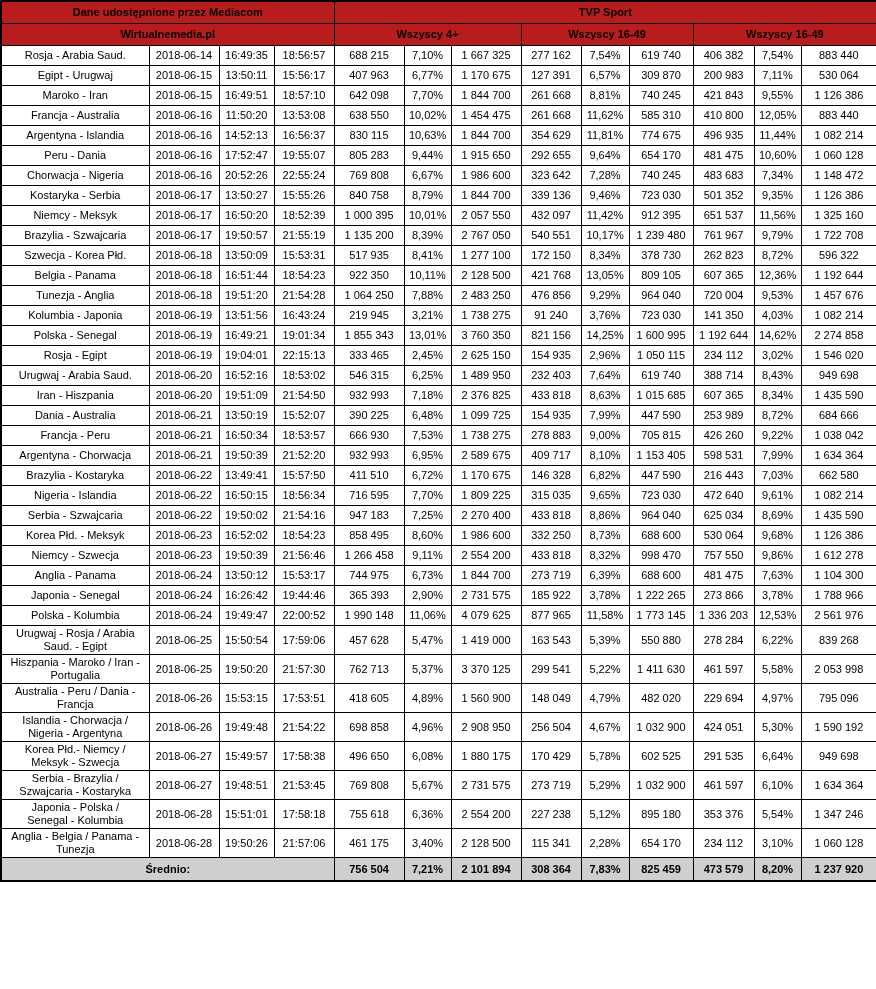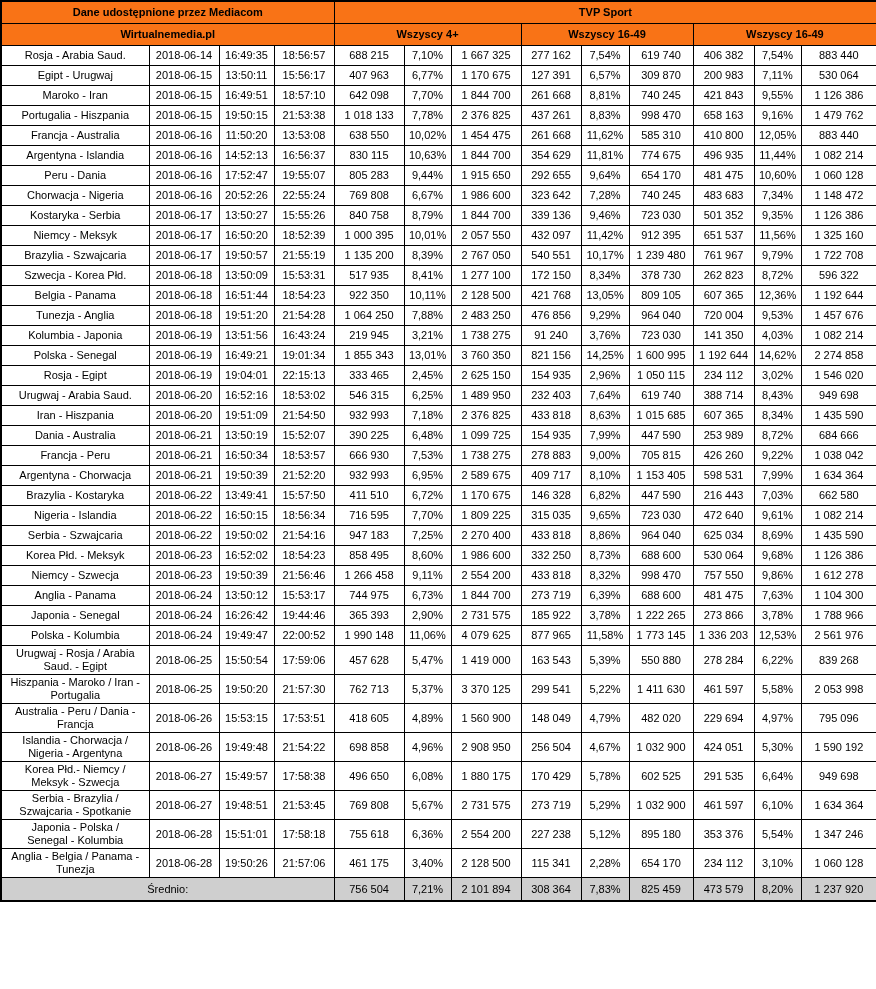--- a/index.html
+++ b/index.html
@@ -18,39 +18,39 @@
   }
   table.ratings th, table.ratings td {
     border: 1px solid #000000;
     text-align: center;
     vertical-align: middle;
     padding: 1px 2px;
     overflow: hidden;
     line-height: 13px;
   }
   thead th {
-    background: #f97316;
+    background: #b91c1c;
     font-weight: bold;
     height: 19px;
   }
   thead tr.cols th {
     height: 30px;
     white-space: pre-line;
   }
   tbody td {
     background: #ffffff;
     height: 17px;
   }
   tbody td.match {
     padding: 1px 8px;
     margin-left: 46px;
   }
   tfoot td {
     background: #cfcfcf;
-    font-weight: normal;
+    font-weight: bold;
     height: 20px;
   }
 </style>
 </head>
 <body>
 
 <table class="ratings">
   <colgroup>
     <col style="width:148px">
       <col style="width:70px">
@@ -118,35 +118,20 @@
         <td>7,70%</td>
         <td>1 844 700</td>
         <td>261 668</td>
         <td>8,81%</td>
         <td>740 245</td>
         <td>421 843</td>
         <td>9,55%</td>
         <td>1 126 386</td>
       </tr>
       <tr>
-        <td class="match">Portugalia - Hiszpania</td>
-        <td>2018-06-15</td>
-        <td>19:50:15</td>
-        <td>21:53:38</td>
-        <td>1 018 133</td>
-        <td>7,78%</td>
-        <td>2 376 825</td>
-        <td>437 261</td>
-        <td>8,83%</td>
-        <td>998 470</td>
-        <td>658 163</td>
-        <td>9,16%</td>
-        <td>1 479 762</td>
-      </tr>
-      <tr>
         <td class="match">Francja - Australia</td>
         <td>2018-06-16</td>
         <td>11:50:20</td>
         <td>13:53:08</td>
         <td>638 550</td>
         <td>10,02%</td>
         <td>1 454 475</td>
         <td>261 668</td>
         <td>11,62%</td>
         <td>585 310</td>
@@ -598,21 +583,21 @@
         <td>6,08%</td>
         <td>1 880 175</td>
         <td>170 429</td>
         <td>5,78%</td>
         <td>602 525</td>
         <td>291 535</td>
         <td>6,64%</td>
         <td>949 698</td>
       </tr>
       <tr>
-        <td class="match">Serbia - Brazylia / Szwajcaria - Spotkanie</td>
+        <td class="match">Serbia - Brazylia / Szwajcaria - Kostaryka</td>
         <td>2018-06-27</td>
         <td>19:48:51</td>
         <td>21:53:45</td>
         <td>769 808</td>
         <td>5,67%</td>
         <td>2 731 575</td>
         <td>273 719</td>
         <td>5,29%</td>
         <td>1 032 900</td>
         <td>461 597</td>

